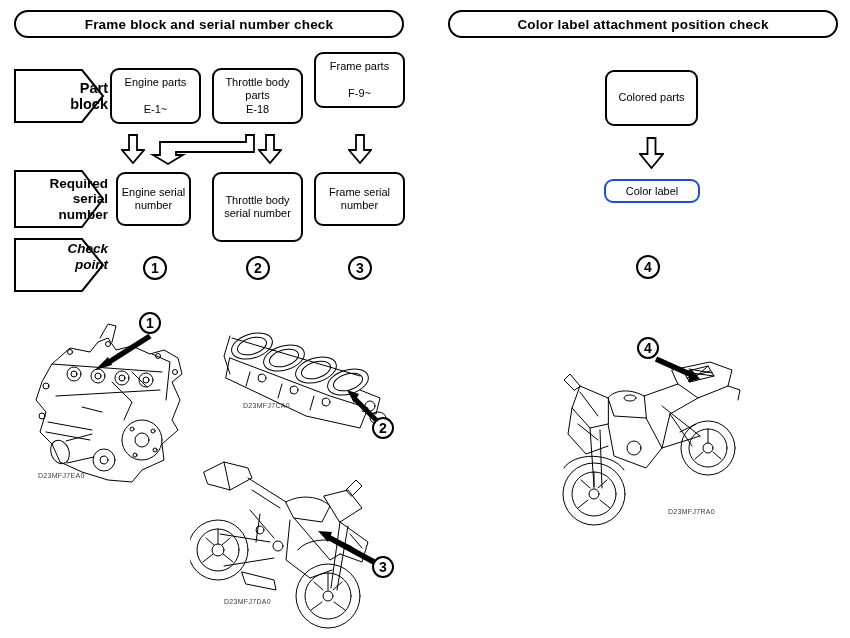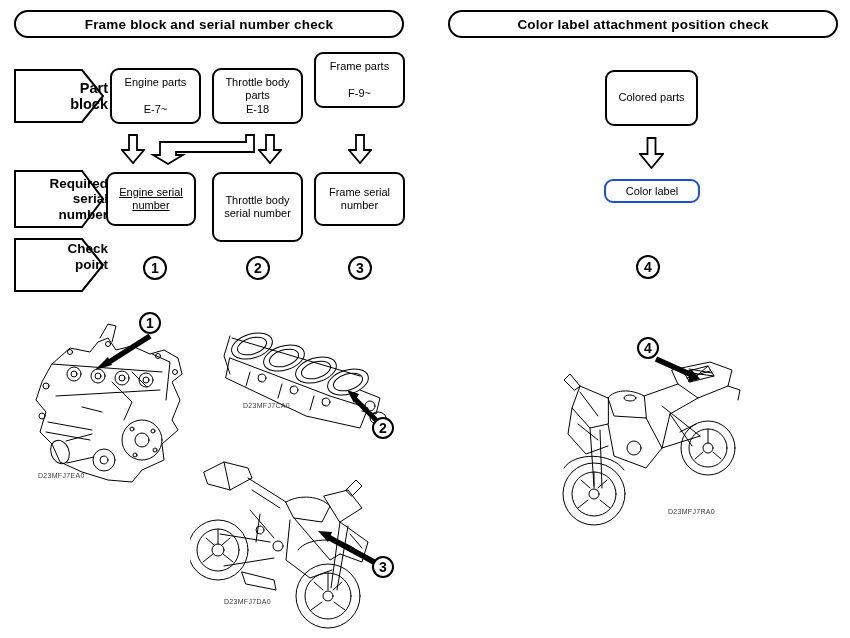--- a/index.html
+++ b/index.html
@@ -68,21 +68,21 @@
 
   <div class="tag" style="left:14px; top:69px; width:92px; height:54px;">
     <svg width="92" height="54">
       <polygon points="1,1 68,1 89,27 68,53 1,53" fill="#fff" stroke="#000" stroke-width="2"></polygon>
     </svg>
     <div class="tag-text big">Part block</div>
   </div>
 
   <div class="flow-box abs" style="left:110px; top:68px; width:91px; height:56px;">
     <span class="bx-name">Engine parts</span>
-    <span class="bx-code">E-7~</span>
+    <span class="bx-code">E-1~</span>
   </div>
 
   <div class="flow-box abs" style="left:212px; top:68px; width:91px; height:56px;">
     <span class="bx-name">Throttle body parts</span>
     <span class="bx-code">E-18</span>
   </div>
 
   <div class="flow-box abs" style="left:314px; top:52px; width:91px; height:56px;">
     <span class="bx-name">Frame parts</span>
     <span class="bx-code">F-9~</span>
@@ -112,37 +112,37 @@
     <polygon points="8.5,1 16.5,1 16.5,17 24,17 12.5,31 1,17 8.5,17" fill="#fff" stroke="#000" stroke-width="1.8"></polygon>
   </svg>
 
   <div class="tag" style="left:14px; top:170px; width:92px; height:58px;">
     <svg width="92" height="58">
       <polygon points="1,1 68,1 89,29 68,57 1,57" fill="#fff" stroke="#000" stroke-width="2"></polygon>
     </svg>
     <div class="tag-text">Required serial number</div>
   </div>
 
-  <div class="flow-box center-text abs" style="left:106px; top:172px; width:90px; height:54px;text-decoration:underline;">
+  <div class="flow-box center-text abs" style="left:116px; top:172px; width:75px; height:54px;">
     <span>Engine serial number</span>
   </div>
 
   <div class="flow-box center-text abs" style="left:212px; top:172px; width:91px; height:70px;">
     <span>Throttle body serial number</span>
   </div>
 
   <div class="flow-box center-text abs" style="left:314px; top:172px; width:91px; height:54px;">
     <span>Frame serial number</span>
   </div>
 
   <div class="pill-box abs" style="left:604px; top:179px; width:96px; height:24px;">
     <span>Color label</span>
   </div>
 
-  <div class="tag" style="left:14px; top:238px; width:92px; height:37px;">
+  <div class="tag" style="left:14px; top:238px; width:92px; height:37px;font-style:italic;">
     <svg width="92" height="54">
       <polygon points="1,1 68,1 89,27 68,53 1,53" fill="#fff" stroke="#000" stroke-width="2"></polygon>
     </svg>
     <div class="tag-text">Check point</div>
   </div>
 
   <div class="circled cp" style="left:143px; top:256px;">1</div>
   <div class="circled cp" style="left:246px; top:256px;">2</div>
   <div class="circled cp" style="left:348px; top:256px;">3</div>
   <div class="circled cp" style="left:636px; top:255px;">4</div>

